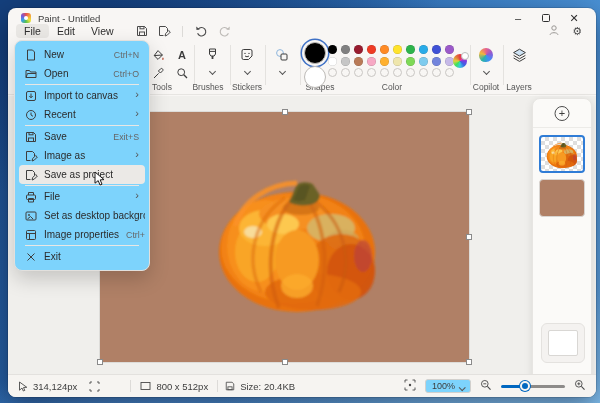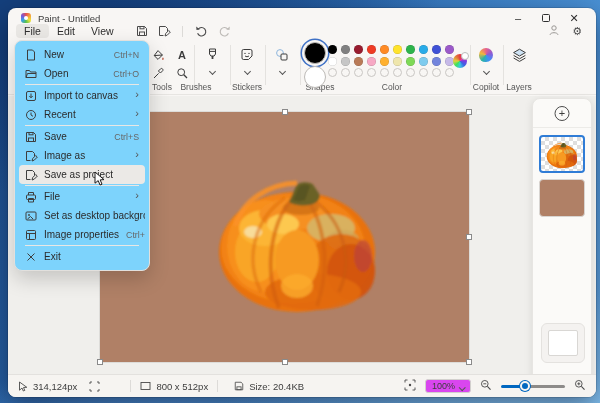--- a/index.html
+++ b/index.html
@@ -64,21 +64,21 @@
   .layer-thumb{position:absolute;left:6px;width:46px;height:38px;border-radius:4px;overflow:hidden;display:flex;align-items:center;justify-content:center;}
   .layer-thumb.sel{border:2px solid #2f7cd6;background:repeating-conic-gradient(#dedede 0% 25%, #ffffff 0% 50%) 0 0 / 8px 8px;}
   .layer-thumb.plain{border:1px solid #d8d5d2;}
   .bg-card{position:absolute;left:8px;top:224px;width:44px;height:40px;border-radius:6px;background:#f4f2f0;border:1px solid #e4e2df;display:flex;align-items:center;justify-content:center;}
   .bg-swatch{width:30px;height:26px;background:#fff;border:1px solid #d9d7d4;border-radius:2px;}
   
   .statusbar{position:absolute;left:0;right:0;bottom:0;height:23px;background:#f6f4f1;border-top:1px solid #e3e1de;display:flex;align-items:center;padding:0 10px;font-size:9.5px;color:#3c3c3c;}
   .sb-grp{display:flex;align-items:center;gap:5px;white-space:nowrap;}
   .sb-div{width:1px;height:12px;background:#ddDBD8;}
   .sb-right{margin-left:auto;display:flex;align-items:center;gap:9px;}
-  .zoom-dd{display:flex;align-items:flex-end;gap:4px;border:1px solid #d2d0cd;border-radius:3px;background:#d946ef;padding:1px 6px;font-size:9px;}
+  .zoom-dd{display:flex;align-items:flex-end;gap:4px;border:1px solid #d2d0cd;border-radius:3px;background:#7dd3fc;padding:1px 6px;font-size:9px;}
   .dd-chev{width:5px;height:5px;border-right:1px solid #555;border-bottom:1px solid #555;transform:rotate(45deg) translateY(-1px);}
   .slider{position:relative;width:64px;height:12px;}
   .slider .track-l{position:absolute;left:0;top:5px;height:2.5px;width:24px;background:#0067c0;border-radius:2px;}
   .slider .track-r{position:absolute;left:24px;top:5px;height:2.5px;right:0;background:#8d8b89;border-radius:2px;}
   .slider .thumb{position:absolute;left:19px;top:1px;width:10px;height:10px;border-radius:50%;background:#0067c0;border:2px solid #f6f4f1;box-shadow:0 0 0 1px #0067c0;}
   
   .file-menu{position:absolute;left:6px;top:32px;width:136px;background:#7dd3fc;border:1px solid #e2e0dd;border-radius:8px;box-shadow:0 8px 20px rgba(0,0,0,.18);padding:4px 0;z-index:50;}
   .menu-item{position:relative;height:19px;display:flex;align-items:center;gap:7px;margin:0 4px;padding:0 6px;border-radius:4px;overflow:hidden;}
   .menu-item.hl{background:#ebe9e6;}
   .mi-icon{width:12px;height:12px;flex:none;color:#3e3e3e;}
@@ -214,21 +214,21 @@
     <span class="tb-div" style="left:186px;"></span>
 
     <span class="tool-ic" style="left:196px;top:8px;">
       <svg width="13" height="14" viewBox="0 0 13 14">
           <path d="M3.5,1 h6 v5 l-1.4,2 h-3.2 l-1.4,-2 z" fill="none" stroke="#3d3d3d"></path>
           <path d="M5.6,8 h1.8 v3 h-1.8 z" fill="#3d3d3d"></path>
           <path d="M3.5,3.4 h6" stroke="#3d3d3d"></path>
         </svg>
     </span>
     <span class="chev" style="left:204px;top:30px;"></span>
-    <span class="sec-label" style="left:188px;">Brushes</span>
+    <span class="sec-label" style="left:200px;">Brushes</span>
 
     <span class="tb-div" style="left:222px;"></span>
 
     <span class="tool-ic" style="left:231px;top:8px;">
       <svg width="14" height="14" viewBox="0 0 14 14">
           <path d="M2,3 a1.5,1.5 0 0 1 1.5,-1.5 h7 a1.5,1.5 0 0 1 1.5,1.5 v5 l-3.5,3.5 h-5 A1.5,1.5 0 0 1 2,10 z" fill="none" stroke="#3d3d3d"></path>
           <circle cx="5" cy="5.4" r=".7" fill="#3d3d3d"></circle>
           <circle cx="9" cy="5.4" r=".7" fill="#3d3d3d"></circle>
           <path d="M5,8 q2,1.6 4,0" fill="none" stroke="#3d3d3d"></path>
         </svg>
@@ -349,21 +349,21 @@
         </svg>
     </span>
     <span class="sb-div" style="margin-left:30px;"></span>
     <span class="sb-grp" style="margin-left:9px;">
       <svg width="11" height="10" viewBox="0 0 11 10">
           <rect x="1" y="1.5" width="9" height="7" fill="none" stroke="#4a4a4a" stroke-width=".9"></rect>
         </svg>
       <span>800 x 512px</span>
     </span>
     <span class="sb-div" style="margin-left:9px;"></span>
-    <span class="sb-grp" style="margin-left:16px;">
+    <span class="sb-grp" style="margin-left:7px;">
       <svg width="10" height="10" viewBox="0 0 12 12">
           <path d="M1.5,1.5 h7 l2,2 v7 h-9 z" fill="none" stroke="#4a4a4a"></path>
           <rect x="3.5" y="7" width="5" height="3.5" fill="none" stroke="#4a4a4a"></rect>
         </svg>
       <span>Size: 20.4KB</span>
     </span>
 
     <span class="sb-right">
       <span>
         <svg width="12" height="12" viewBox="0 0 12 12">
@@ -441,21 +441,21 @@
     <div class="menu-sep"></div>
     <div class="menu-item">
       <span class="mi-icon">
           <svg width="12" height="12" viewBox="0 0 12 12">
             <path d="M1.5,1.5 h7 l2,2 v7 h-9 z" fill="none" stroke="currentColor"></path>
             <rect x="3.5" y="7" width="5" height="3.5" fill="none" stroke="currentColor"></rect>
             <rect x="4" y="1.5" width="4" height="2.3" fill="none" stroke="currentColor"></rect>
           </svg>
         </span>
       <span class="mi-label">Save</span>
-      <span class="mi-right">Ctrl+S</span>
+      <span class="mi-right">Exit+S</span>
     </div>
     <div class="menu-item">
       <span class="mi-icon">
           <svg width="12" height="12" viewBox="0 0 12 12">
             <path d="M1.5,1.5 h6 l2,2 v2.5" fill="none" stroke="currentColor"></path>
             <path d="M1.5,1.5 v9 h4" fill="none" stroke="currentColor"></path>
             <path d="M7,11 l.7,-2.5 3,-3 1.6,1.6 -3,3 z" fill="none" stroke="currentColor"></path>
           </svg>
         </span>
       <span class="mi-label">Image as</span>

